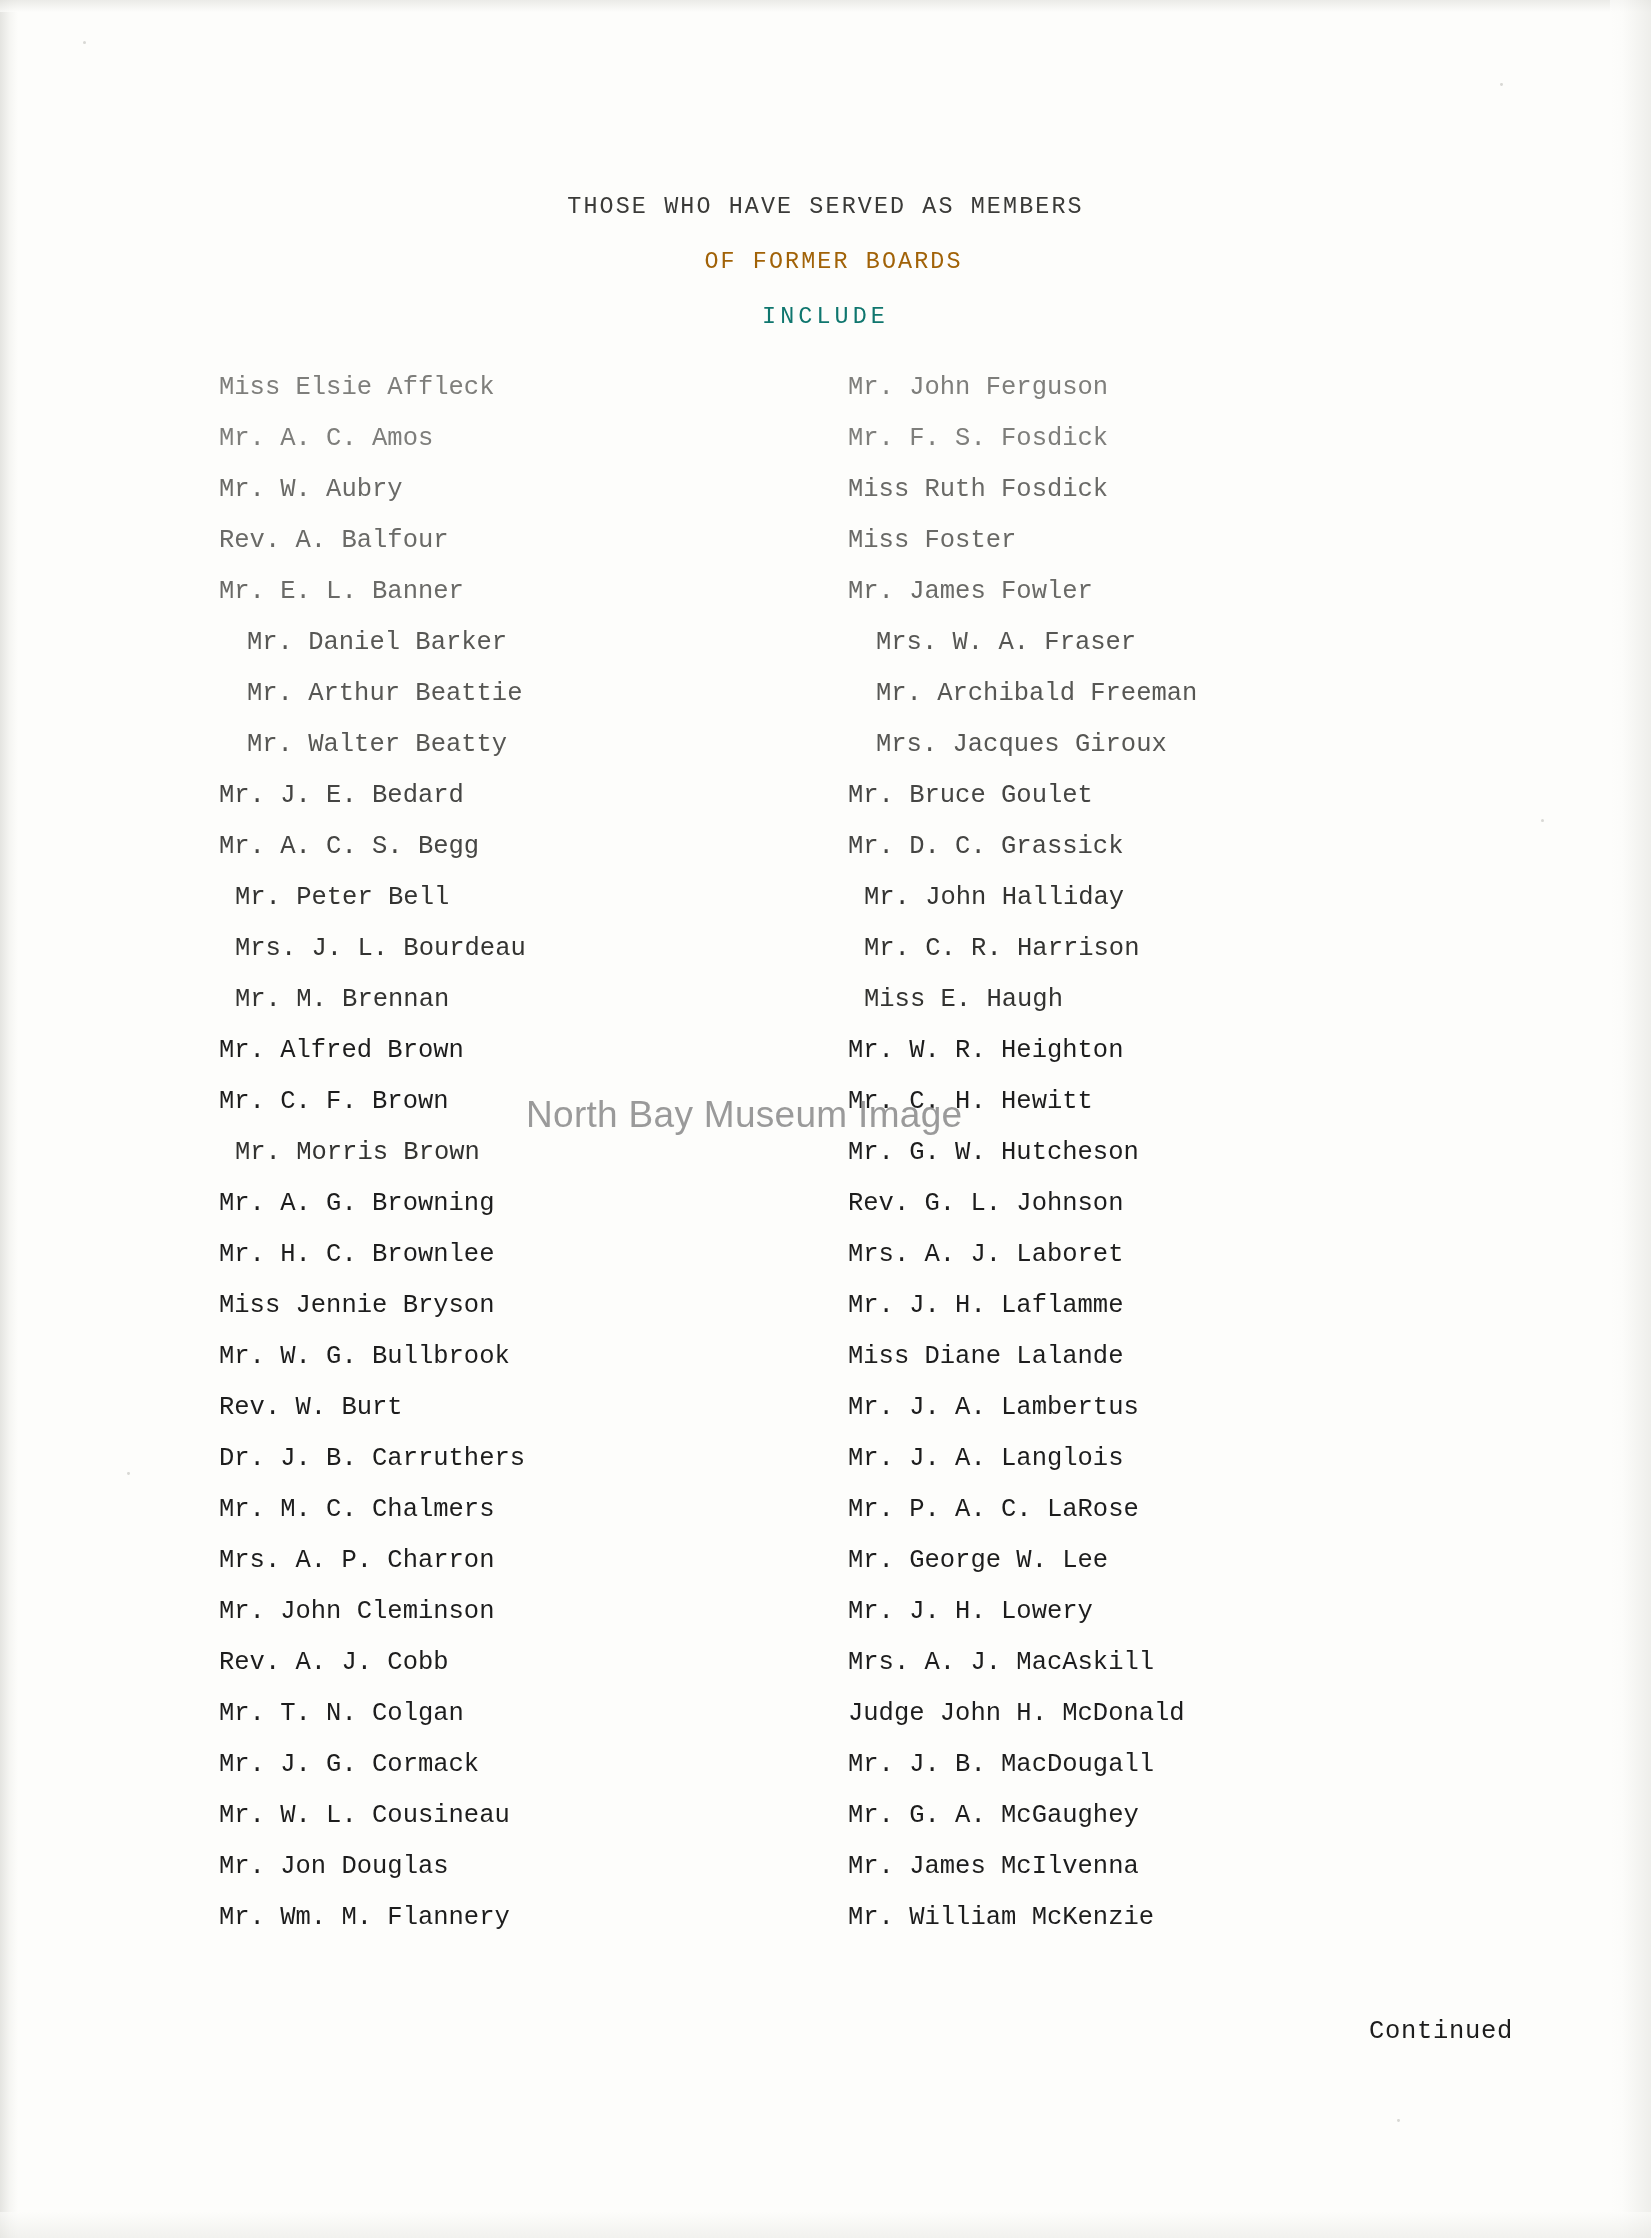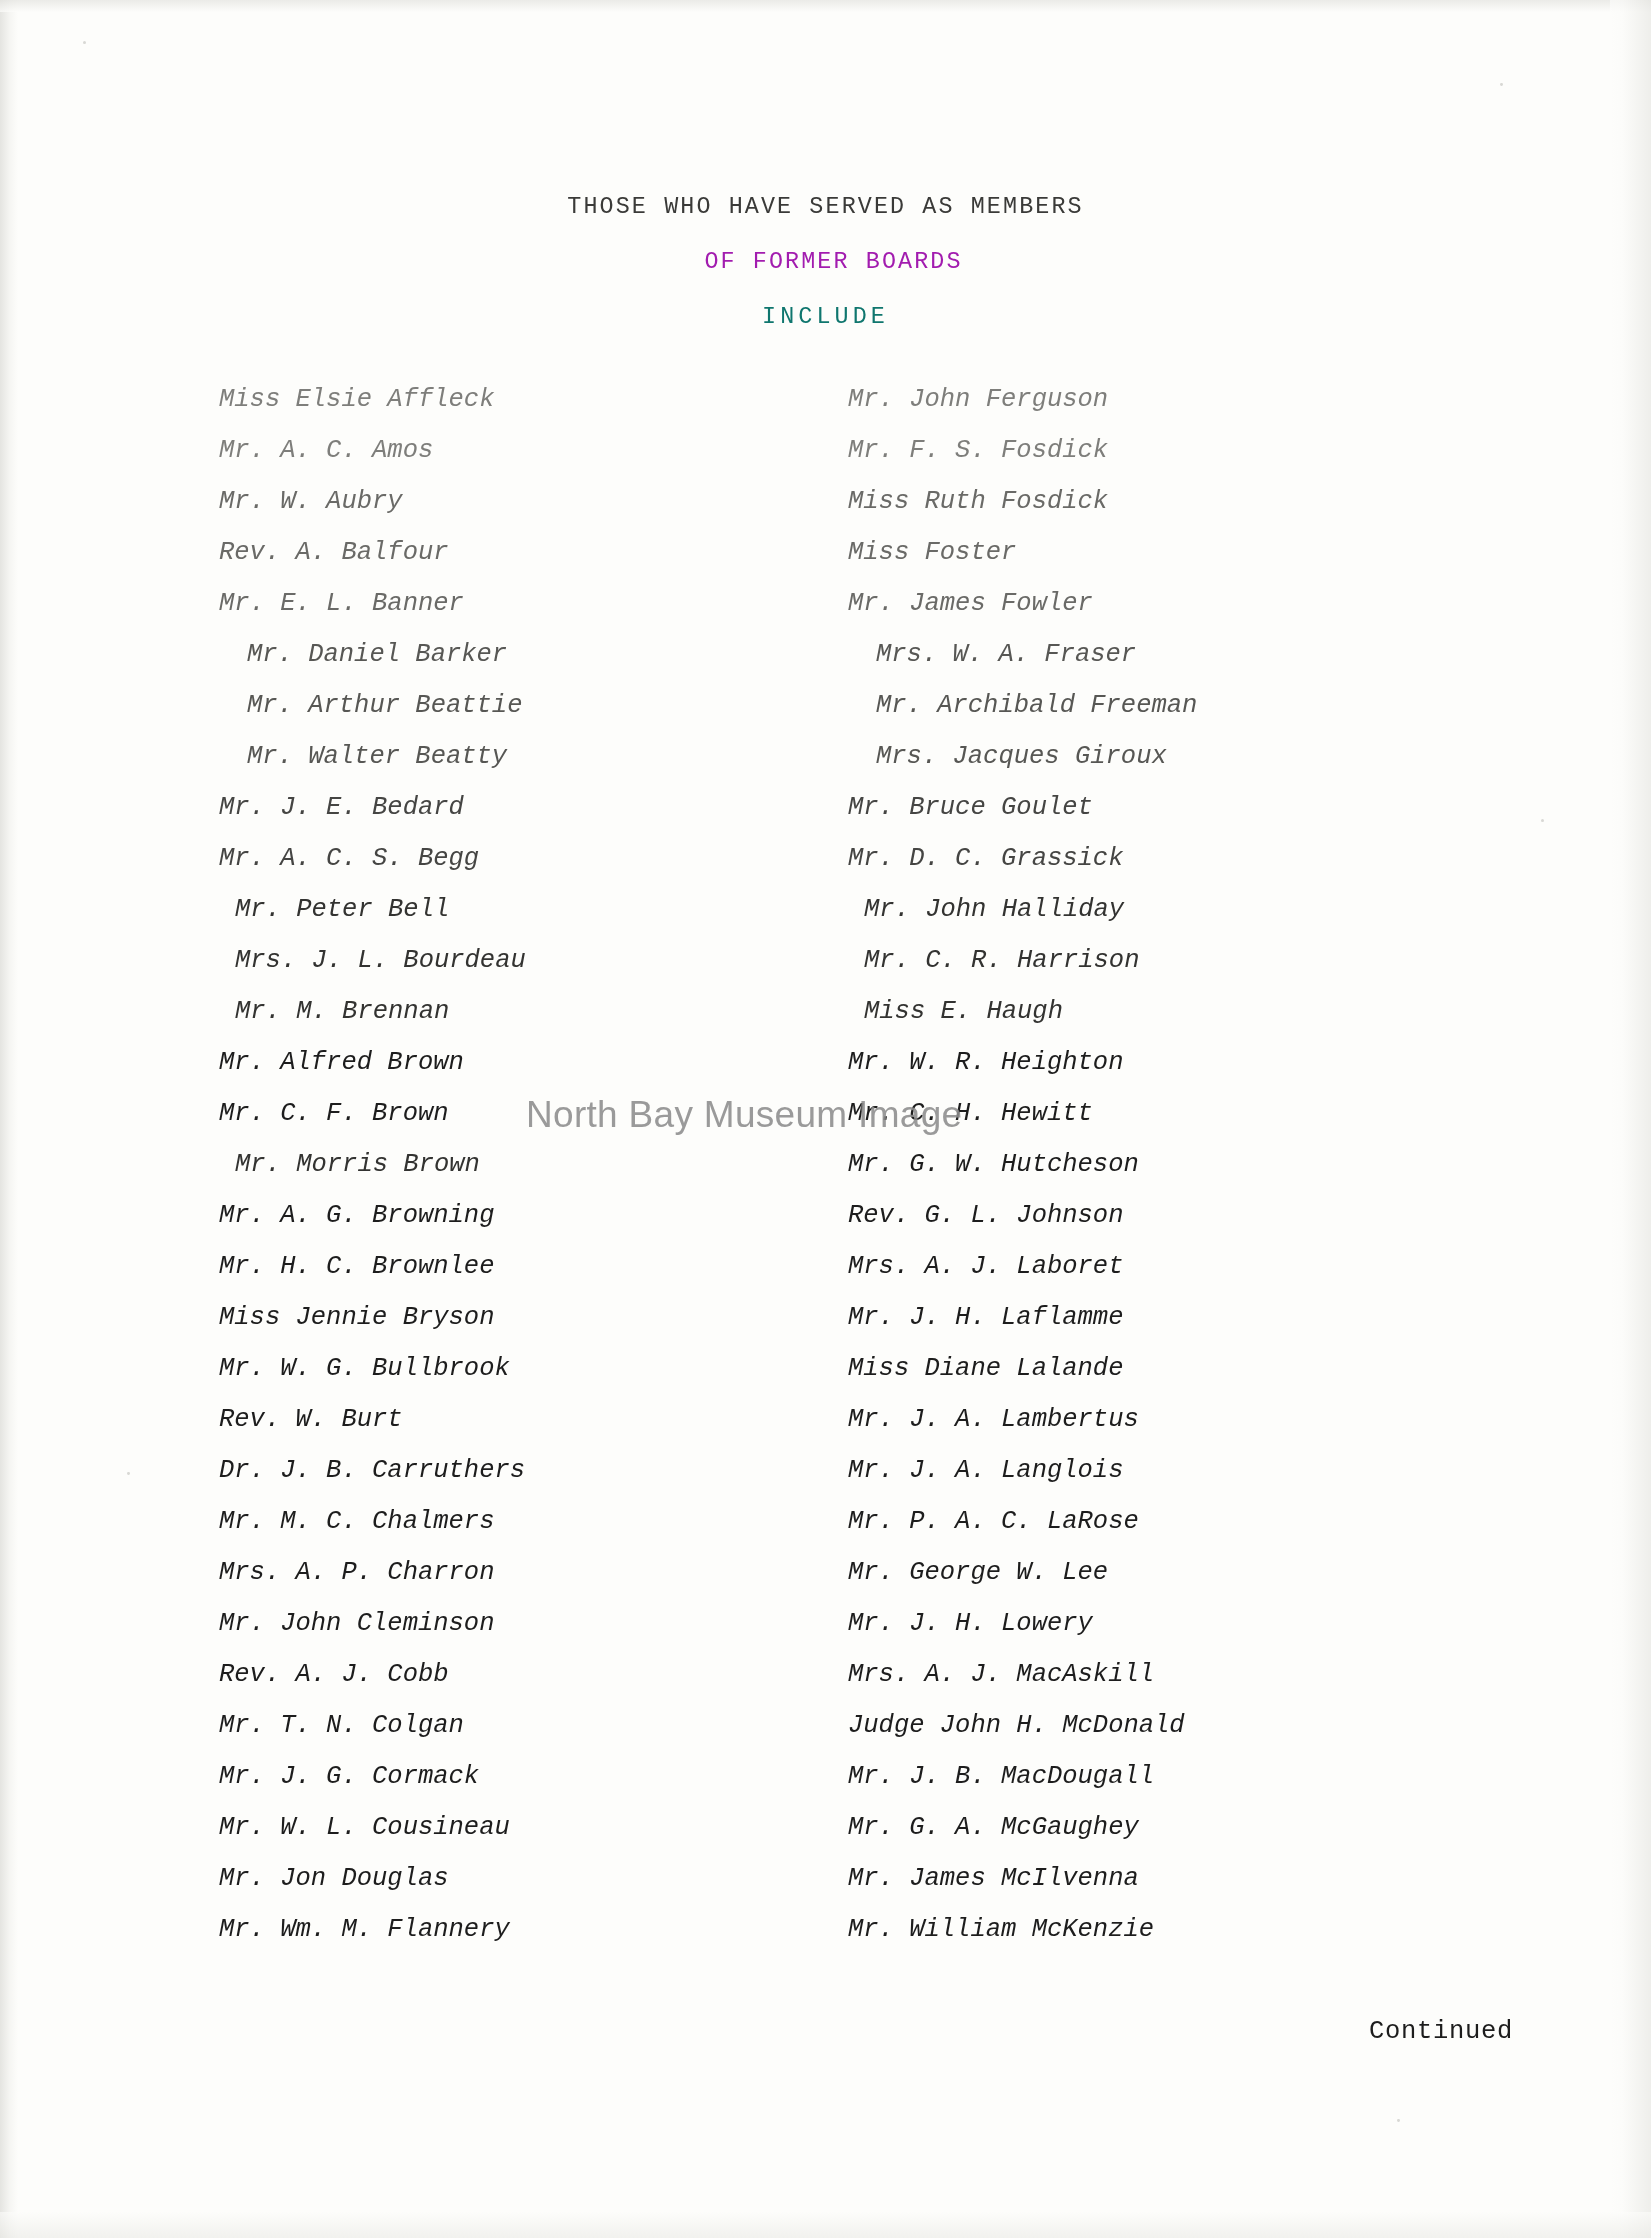--- a/index.html
+++ b/index.html
@@ -58,34 +58,33 @@
     top: 180px;
     left: 0;
     width: 100%;
     text-align: center;
     color: #4b4b49;
     font-size: 23.4px;
     letter-spacing: 2.1px;
     line-height: 55px;
   }
   .header .line1 { color: #3a3a38; }
-  .header .line2 { color: #a21caf; margin-left: 16px; }
+  .header .line2 { color: #a16207; margin-left: 16px; }
   .header .line3 { color: #0f766e; letter-spacing: 4.1px; }
 
   .columns {
     position: absolute;
     top: 358px;
     left: 0;
     width: 100%;
     height: 1575px;
   }
   .col {
     position: absolute;
-    top: 16px;
-    font-style: italic;
+    top: 4px;
   }
   .col-left { left: 219px; width: 619px; }
   .col-right { left: 848px; width: 674px; }
 
   .name {
     font-size: 25.5px;
     line-height: 51px;
     color: #1d1d1d;
     white-space: pre;
   }

